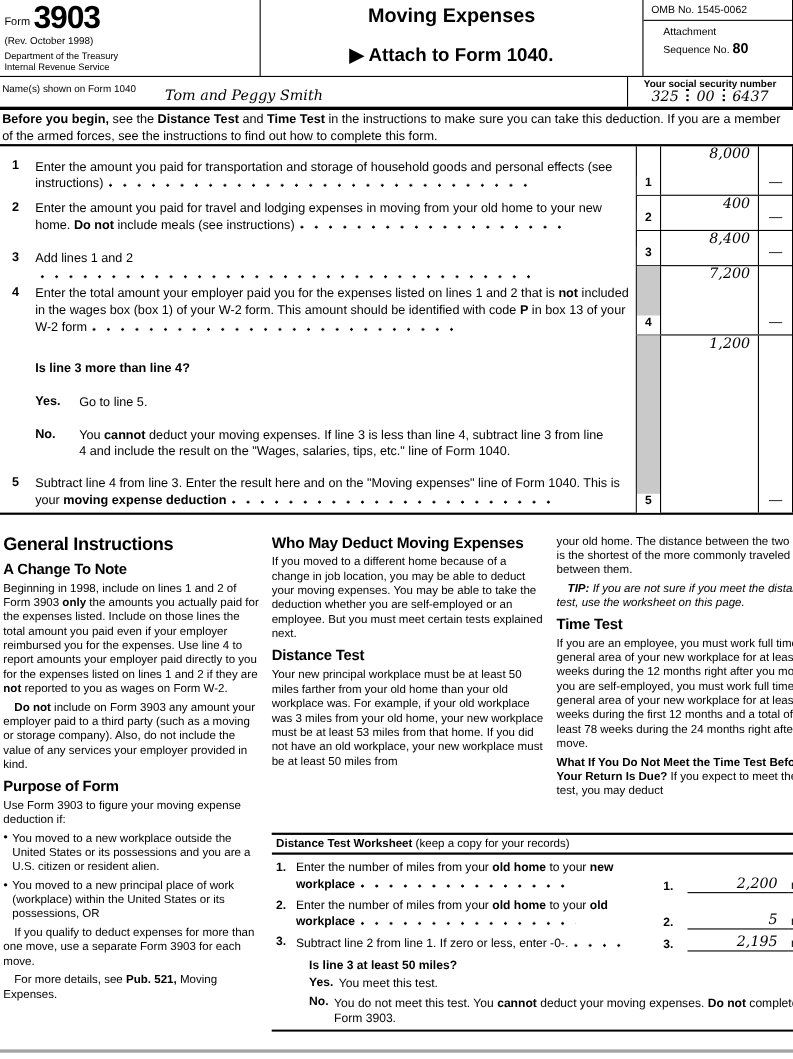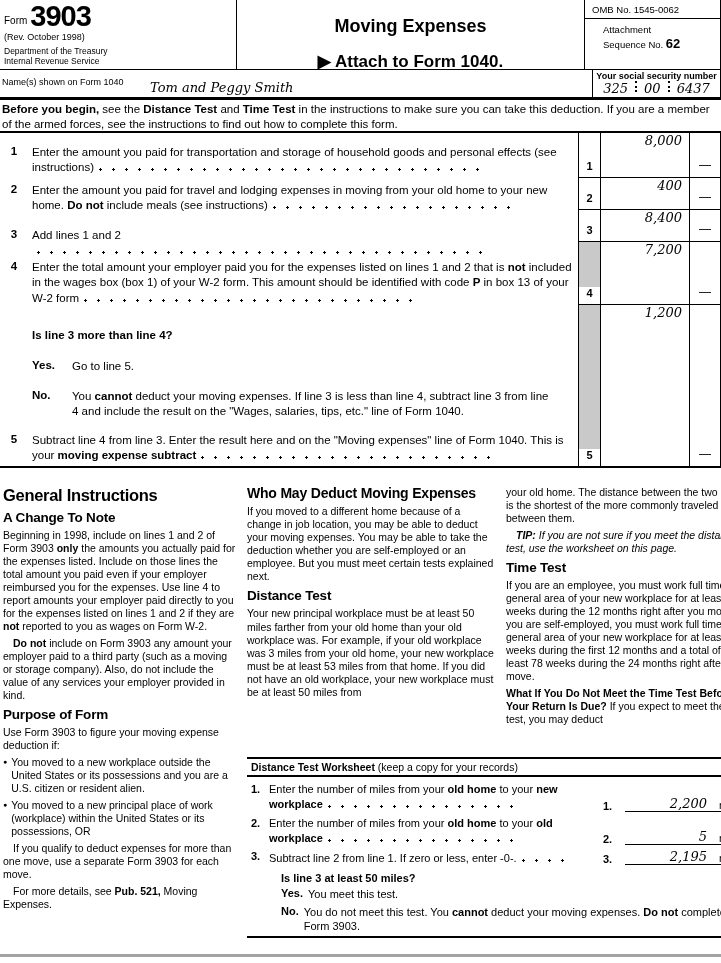--- a/index.html
+++ b/index.html
@@ -13,33 +13,33 @@
   .hw { font-family:"DejaVu Serif", serif; font-style:italic; font-size:13px; white-space:nowrap; }
 
   
   .hdr1 { height:70px; display:flex; border-bottom:1px solid #000; }
   .hdr-left { width:237px; border-right:1.5px solid #000; padding:4px 4px 2px 4px; }
   .form-line { display:flex; align-items:flex-end; }
   .form-word { font-size:10px; padding-bottom:3px; }
   .form-num  { font-size:29px; font-weight:bold; letter-spacing:-1px; line-height:0.85; margin-left:3px; }
   .rev   { font-size:9px; margin-top:3px; }
   .dept  { font-size:8.5px; margin-top:4px; line-height:1.25; }
-  .hdr-center { flex:1; text-align:center; padding-top:16px; }
+  .hdr-center { flex:1; text-align:center; padding-top:4px; }
   .title { font-size:18px; font-weight:bold; }
   .attach { font-size:17px; font-weight:bold; margin-top:14px; }
   .hdr-right { width:137px; border-left:1.5px solid #000; border-right:1.5px solid #000; display:flex; flex-direction:column; }
   .omb { height:19px; border-bottom:1px solid #000; font-size:9.5px; display:flex; align-items:center; padding-left:7px; }
   .attseq { flex:1; font-size:9.5px; padding:5px 0 0 18px; line-height:1.3; }
   .seqnum { font-size:13px; font-weight:bold; }
 
   .hdr2 { height:30px; display:flex; border-bottom:3px solid #000; }
   .namebox { flex:1; padding:1px 0 0 2px; position:relative; }
   .small-label { font-size:9px; }
   .name-val { position:absolute; left:150px; top:10px; }
-  .ssnbox { width:129px; border-left:1.5px solid #000; border-right:1.5px solid #000; padding-top:1px; }
+  .ssnbox { width:151px; border-left:1.5px solid #000; border-right:1.5px solid #000; padding-top:1px; }
   .ssn-label { font-size:9px; font-weight:bold; text-align:center; display:block; }
   .ssn-vals { display:flex; justify-content:center; align-items:flex-start; margin-top:0px; }
   .ssn-div { border-left:2px dotted #000; height:11px; margin:0 7px; }
 
   
   .intro { height:33px; border-bottom:2.5px solid #000; font-size:11.5px; line-height:1.28; padding:2px 2px 0 2px; }
 
   
   .main { height:335px; display:flex; border-bottom:2.5px solid #000; }
   .main-left { width:578px; position:relative; font-size:11.5px; }
@@ -119,21 +119,21 @@
       <div class="attach">
         <span>▶</span>
         <span>Attach to Form 1040.</span>
       </div>
     </div>
     <div class="hdr-right">
       <div class="omb">OMB No. 1545-0062</div>
       <div class="attseq">
         <span>Attachment</span><br>
         <span>Sequence No.</span>
-        <span class="seqnum">62</span>
+        <span class="seqnum">80</span>
       </div>
     </div>
   </div>
 
   <div class="hdr2">
     <div class="namebox">
       <span class="small-label">Name(s) shown on Form 1040</span>
       <span class="hw name-val">Tom and Peggy Smith</span>
     </div>
     <div class="ssnbox">
@@ -180,21 +180,21 @@
         <span class="yn-body">Go to line 5.</span>
       </div>
 
       <div class="yn" style="top:256px;">
         <span class="yn-label">No.</span>
         <span class="yn-body"><span class="">You </span><span class="b ">cannot</span><span class=""> deduct your moving expenses. If line 3 is less than line 4, subtract line 3 from line 4 and include the result on the "Wages, salaries, tips, etc." line of Form 1040.</span></span>
       </div>
 
       <div class="li" style="top:300px;">
         <span class="lno">5</span>
-        <span class="lbody"><span><span class="">Subtract line 4 from line 3. Enter the result here and on the "Moving expenses" line of Form 1040. This is your </span><span class="b ">moving expense subtract</span></span><span class="dots" style="width:295px;"></span></span>
+        <span class="lbody"><span><span class="">Subtract line 4 from line 3. Enter the result here and on the "Moving expenses" line of Form 1040. This is your </span><span class="b ">moving expense deduction</span></span><span class="dots" style="width:295px;"></span></span>
       </div>
 
     </div>
 
     <div class="main-right">
       <div class="mrow r1">
         <div class="ncell">
             <div style="flex:1"></div>
             <div class="num">1</div>
           </div>

